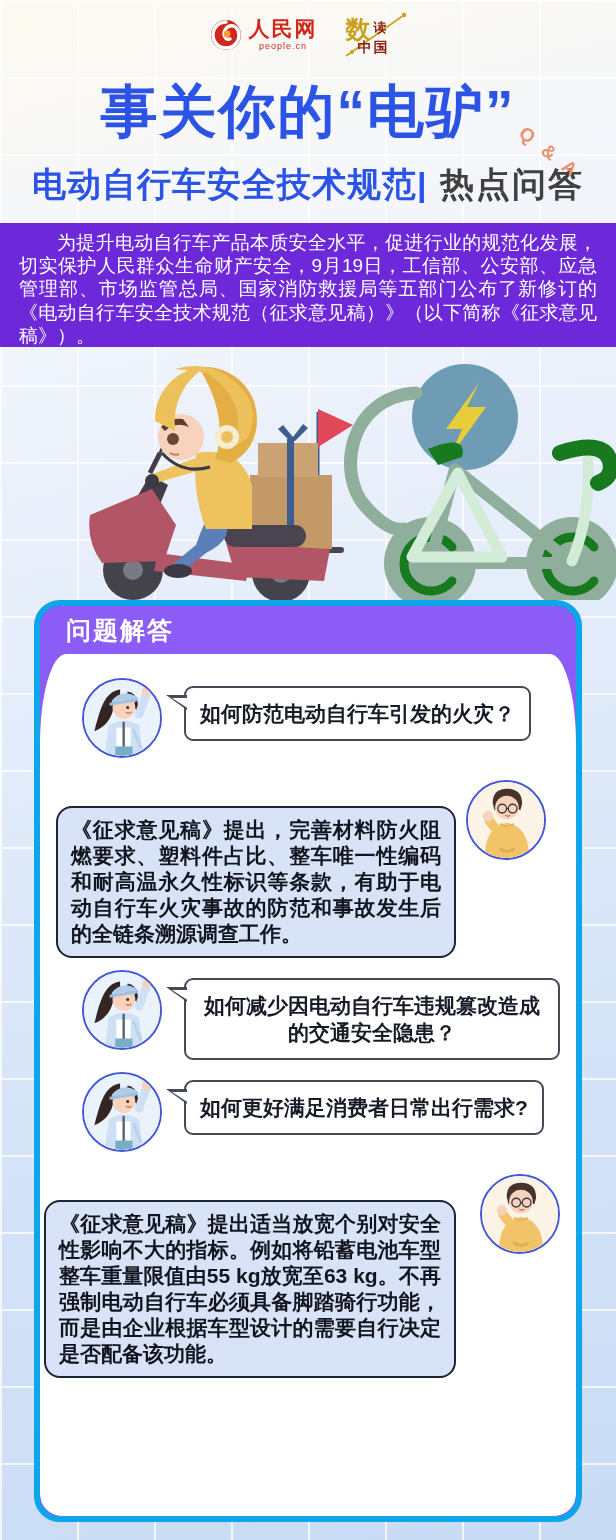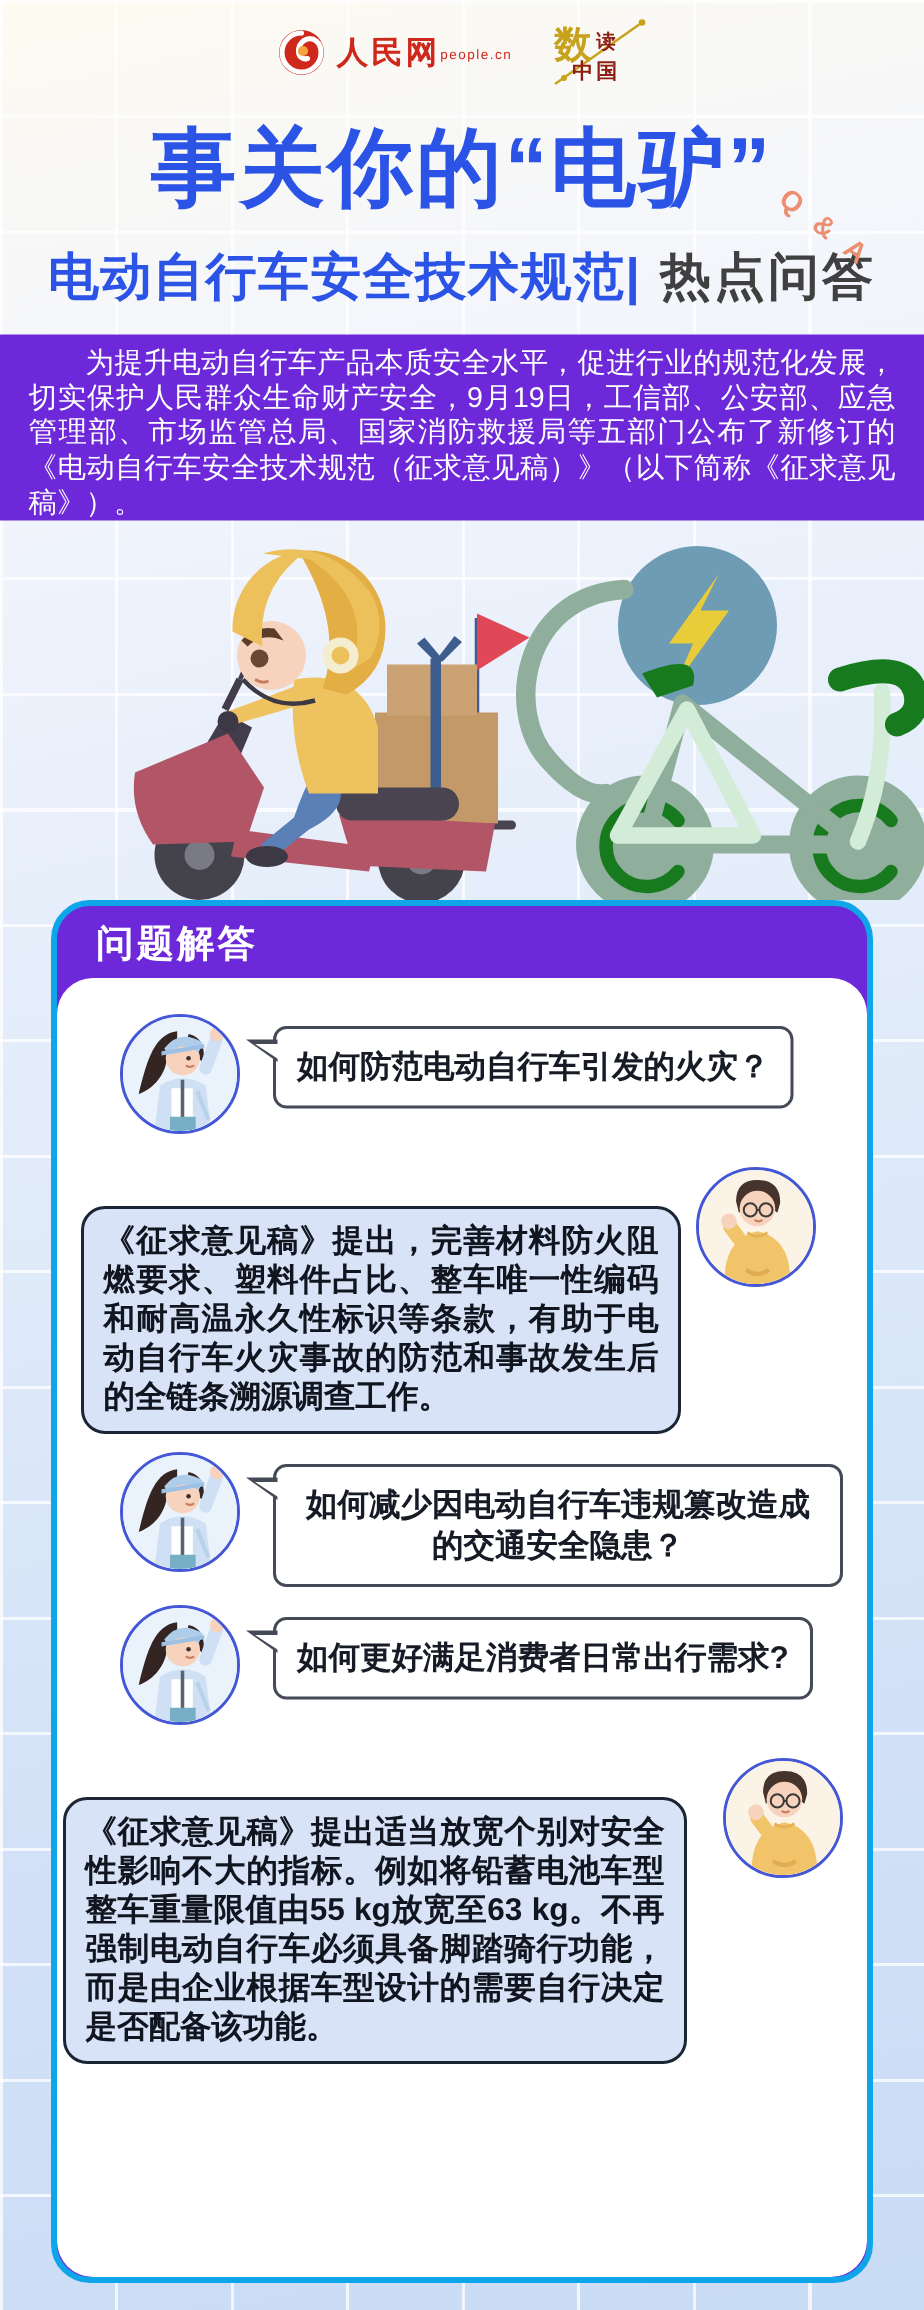--- a/index.html
+++ b/index.html
@@ -9,21 +9,21 @@
     width:616px; height:1540px; position:relative; overflow:hidden;
     background:
       repeating-linear-gradient(to right, rgba(255,255,255,.75) 0 2px, transparent 2px 77px),
       repeating-linear-gradient(to bottom, rgba(255,255,255,.75) 0 2px, transparent 2px 77px),
       linear-gradient(168deg,#fdfaf0 0%,#f4f6fb 16%,#e8effb 34%,#dde9f9 55%,#d2e1f7 75%,#c9dcf5 100%);
   }
   
   .logo-row{ position:absolute; top:10px; left:0; width:100%; height:50px;
     display:flex; justify-content:center; align-items:center; gap:26px; }
   .pcn{ display:flex; align-items:center; gap:6px; }
-  .pcn-txt{ display:flex; align-items:center; line-height:1; }
+  .pcn-txt{ display:flex; flex-direction:column; align-items:center; line-height:1; }
   .pcn-name{ color:#d0271c; font-weight:bold; font-size:21px; letter-spacing:2px; font-family:"Liberation Serif","DejaVu Serif",serif; }
   .pcn-sub{ color:#d0271c; font-size:9px; letter-spacing:1px; margin-top:2px; }
   .sdzg{ position:relative; width:64px; height:48px; }
   .sdzg svg{ position:absolute; left:0; top:0; }
   .sdzg-shu{ position:absolute; left:2px; top:2px; color:#c9a21d; font-size:25px; font-weight:bold; font-family:"Liberation Serif","DejaVu Serif",serif; }
   .sdzg-du{ position:absolute; left:30px; top:8px; color:#8e1d12; font-size:13px; font-weight:bold; }
   .sdzg-zhongguo{ position:absolute; left:14px; top:28px; color:#8e1d12; font-size:14px; font-weight:bold; letter-spacing:2px; }
   
   .title{ position:absolute; top:74px; left:0; width:100%; text-align:center;
     color:#2b54e6; font-size:57px; font-weight:900; letter-spacing:2px; white-space:nowrap; }
@@ -33,27 +33,27 @@
   .qa-badge{ position:absolute; top:122px; left:528px; color:#ec8f70; font-size:19px; font-weight:900;
     letter-spacing:4px; transform:rotate(38deg); transform-origin:left top; white-space:nowrap; }
   
   .intro-box{ position:absolute; top:223px; left:0; width:616px; height:124px; background:#6d28d9; }
   .intro-box p{ color:#ffffff; font-size:19px; line-height:23.2px; padding:8px 19px 0 19px;
     text-indent:2em; text-align:justify; font-weight:500; }
   
   .illu{ position:absolute; top:357px; left:0; width:616px; height:243px; }
   
   .qa-card{ position:absolute; top:600px; left:34px; width:548px; height:922px;
-    background:#6d28d9; border:4px solid #0ea5e9; border-radius:26px; overflow:hidden;
+    background:#8b5cf6; border:6px solid #0ea5e9; border-radius:26px; overflow:hidden;
     display:flex; flex-direction:column; }
   .qa-header{ height:48px; flex:0 0 48px; display:flex; align-items:center; padding-left:26px; }
   .qa-header-title{ color:#ffffff; font-size:25px; font-weight:900; letter-spacing:2px; }
   .qa-body{ flex:1; background:#ffffff; padding:24px 16px 10px 16px;
     border-top-left-radius:26px 90px; border-top-right-radius:26px 90px;
-    border-bottom-left-radius:22px; border-bottom-right-radius:22px;border-radius:24px; }
+    border-bottom-left-radius:22px; border-bottom-right-radius:22px; }
   .q-row{ display:flex; align-items:flex-start; gap:22px; margin-left:26px; margin-bottom:12px; }
   .a-row{ display:flex; align-items:flex-start; gap:10px; margin-bottom:12px; }
   .a-row .avatar{ margin-top:10px; }
   .a-row.wide{ margin-left:-12px; gap:24px; }
   .avatar{ width:80px; height:80px; flex:0 0 80px; border-radius:50%;
     border:2.5px solid #4457d6; overflow:hidden; background:#eaf2fc; }
   .avatar.male{ background:#fbf3e6; }
   .avatar svg{ display:block; width:100%; height:100%; }
   .bubble{ position:relative; margin-top:8px; background:#ffffff; border:2px solid #454a57;
     border-radius:9px; padding:12px 14px; font-size:21px; line-height:27px; font-weight:600;

